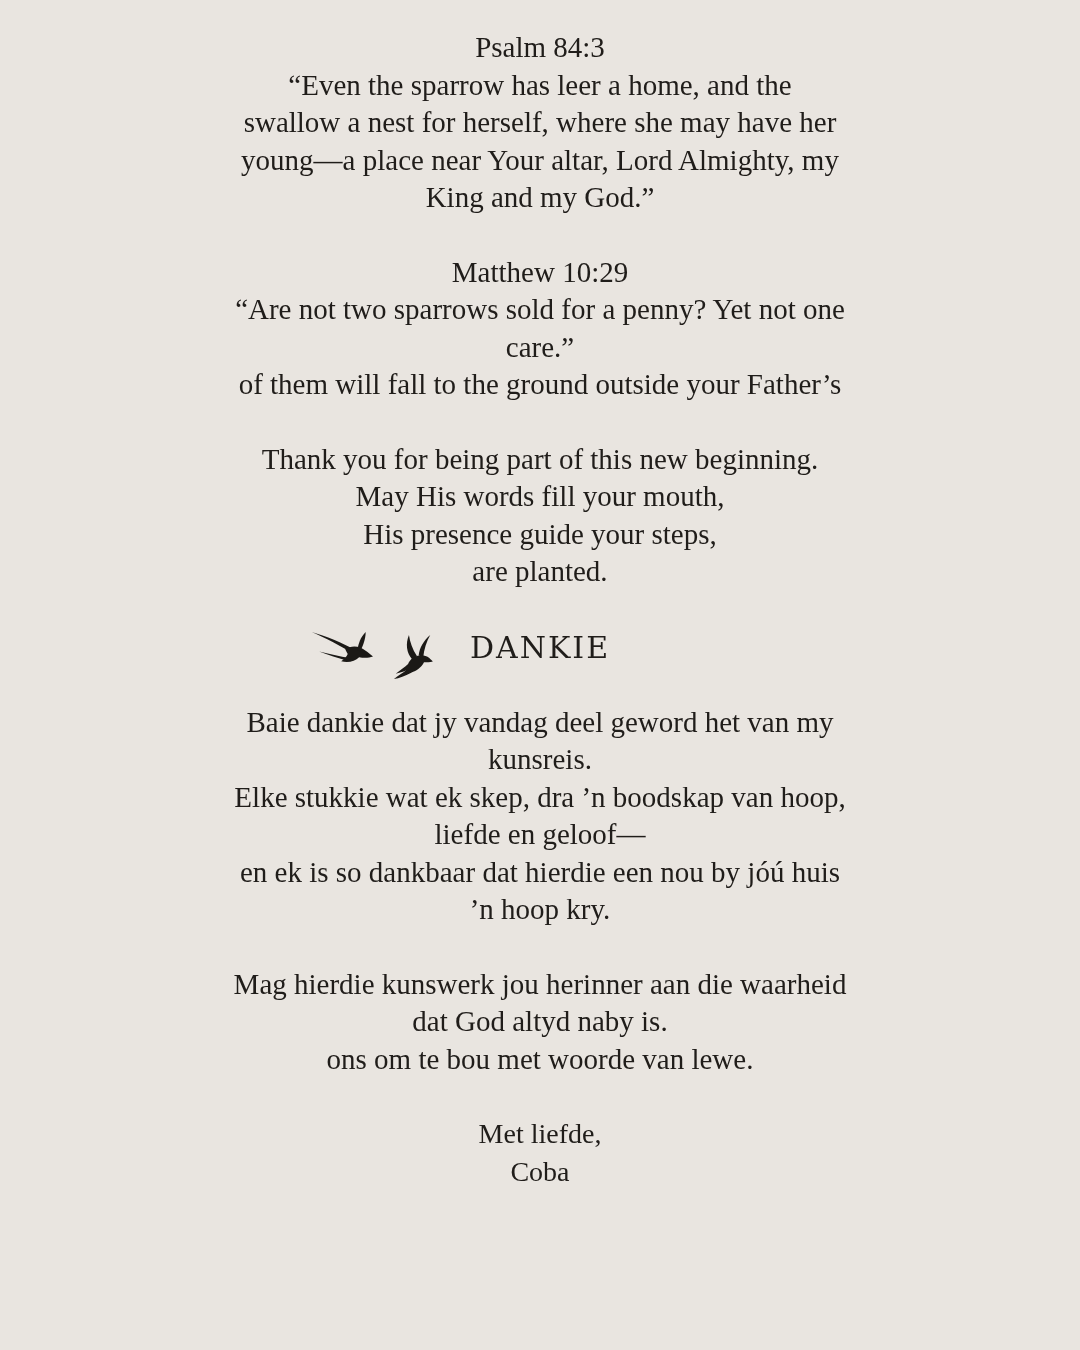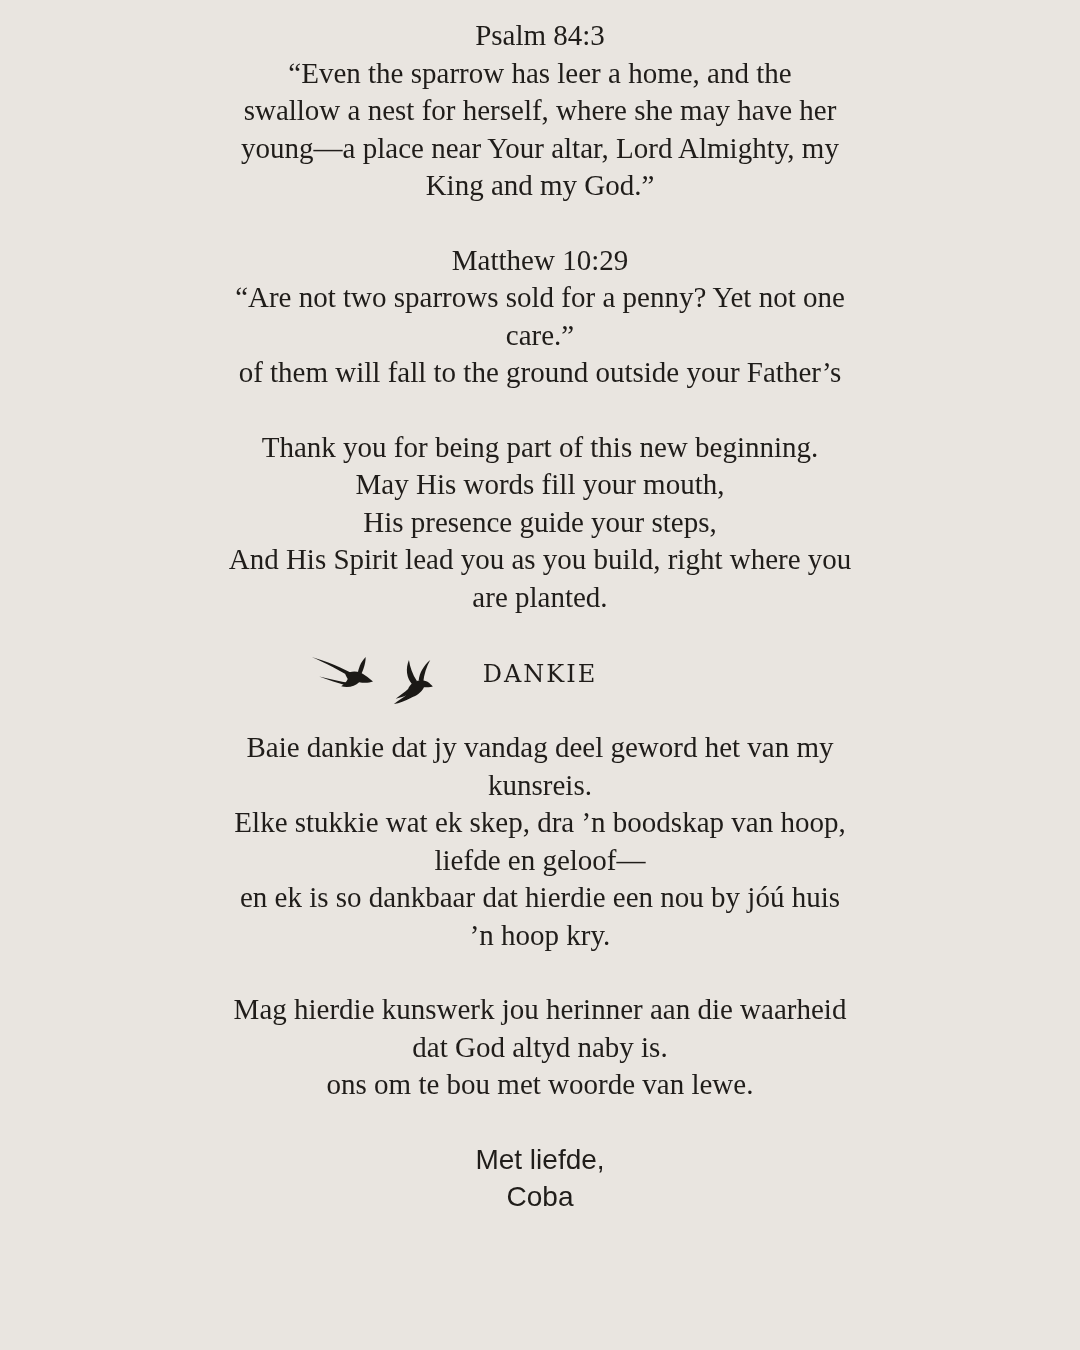--- a/index.html
+++ b/index.html
@@ -6,47 +6,47 @@
     margin: 0;
     padding: 0;
     background: #e9e5e0;
   }
   .page {
     position: relative;
     width: 1080px;
     height: 1350px;
     margin: 0 auto;
     box-sizing: border-box;
-    padding-top: 17px;
+    padding-top: 29px;
     background: #e9e5e0;
     color: #201d1a;
     font-family: "Liberation Serif", serif;
     font-size: 29px;
     line-height: 37.5px;
     text-align: center;
     overflow: hidden;
   }
   .block { margin: 0 0 37px 0; }
   .line { white-space: nowrap; }
   .heading-row {
     position: relative;
     height: 38px;
     margin: 38px 0 37px 0;
   }
   .display {
     font-family: "DejaVu Serif", serif;
   }
   .dankie {
     display: inline-block;
-    font-size: 24px;
+    font-size: 30px;
     line-height: 38px;
     letter-spacing: 2px;
   }
   .closing {
-    font-family: Liberation Sans, sans-serif;
+    font-family: Liberation Serif, serif;
     font-size: 28px;
   }
   .bird { position: absolute; display: block; }
   .bird svg { display: block; width: 100%; height: 100%; }
   .bird path { fill: #1b1916; }
   .bird-dive { left: 311px; top: 2px; width: 62px; height: 33px; }
   .bird-fly  { left: 392px; top: 5px; width: 41px; height: 46px; }
 </style>
 </head>
 <body>
@@ -65,21 +65,20 @@
     <div class="line">Matthew 10:29</div>
     <div class="line">“Are not two sparrows sold for a penny? Yet not one</div>
     <div class="line">care.”</div>
     <div class="line">of them will fall to the ground outside your Father’s</div>
   </section>
 
   <section class="block">
     <div class="line">Thank you for being part of this new beginning.</div>
     <div class="line">May His words fill your mouth,</div>
     <div class="line">His presence guide your steps,</div>
-    <div class="line">And His Spirit lead you as you build, right where you</div>
     <div class="line">are planted.</div>
   </section>
 
   <div class="heading-row">
     <span class="bird bird-dive">
       <svg viewBox="0 0 76 40" xmlns="http://www.w3.org/2000/svg">
         <path d="M1,1 C18,6 38,14 56,24 L53,28 C36,18 17,8 1,1 Z"></path>
         <path d="M10,25 C22,28 35,31 48,33 L46,37 C33,33 21,29 10,25 Z"></path>
         <path d="M42,22 C50,17 60,18 67,24 C70,26 73,29 76,31 C71,33 65,33 59,32 C54,37 46,39 37,37 C41,34 44,31 45,28 C44,26 43,24 42,22 Z"></path>
         <path d="M57,23 C58,15 61,7 67,1 C67,9 64,18 60,25 Z"></path>

